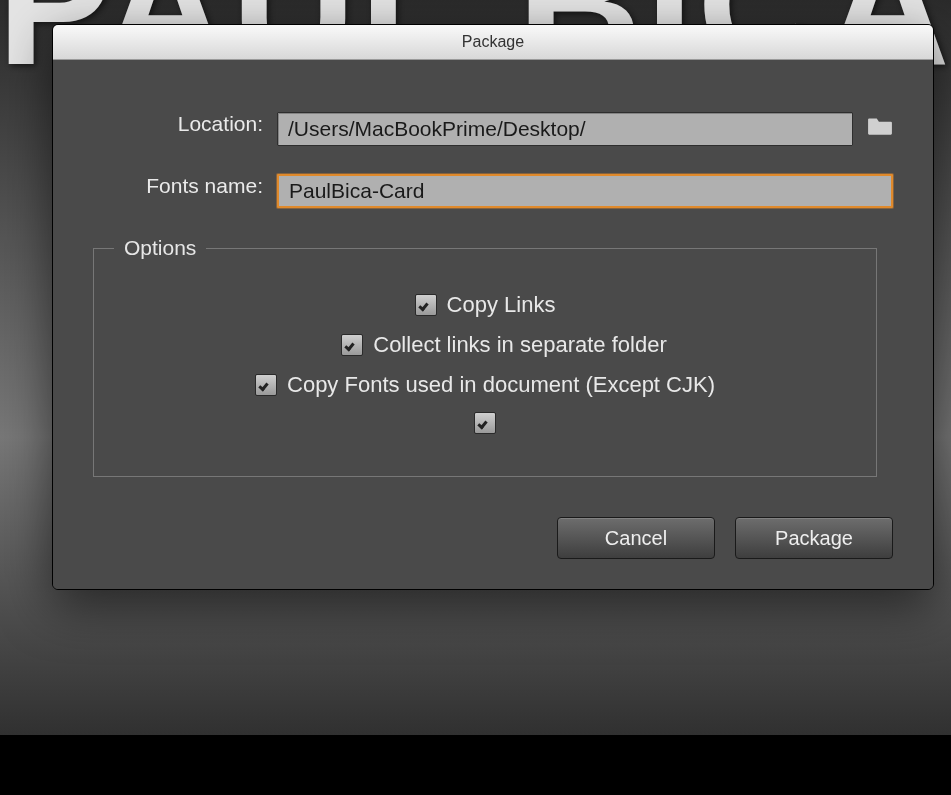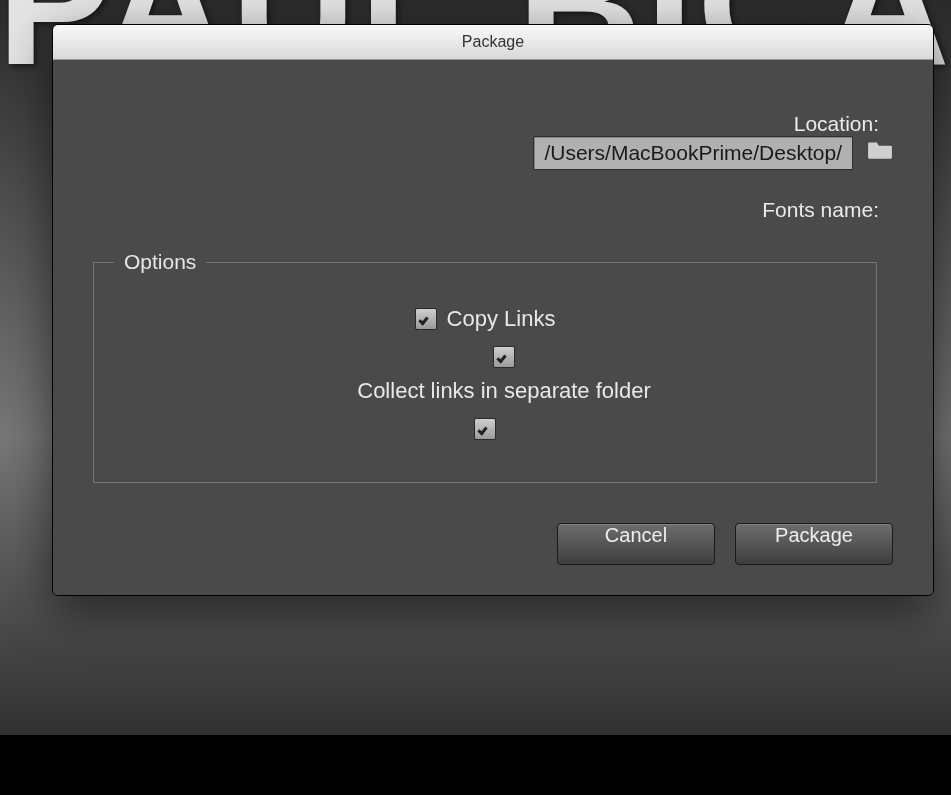--- a/index.html
+++ b/index.html
@@ -71,23 +71,22 @@
 
   .body {
     background: #4a4a4a;
     padding: 52px 40px 30px 40px;
     color: #e8e8e8;
     font-size: 22px;
   }
 
   .row {
     display: flex;
-    align-items: flex-end;
+    align-items: flex-start;
     margin-bottom: 28px;
-    flex-direction: column;
   }
   .label-col {
     width: 170px;
     text-align: right;
     padding-right: 14px;
     color: #eaeaea;
     font-size: 21px;
   }
   .field-col {
     flex: 1;
@@ -135,21 +134,20 @@
   .check-row {
     display: flex;
     align-items: center;
     gap: 10px;
     margin: 14px 0;
     font-size: 22px;
     justify-content: center;
   }
   .indent {
     margin-left: 38px;
-    flex-direction: column;
   }
 
   .checkbox {
     width: 20px;
     height: 20px;
     background: linear-gradient(#cfcfcf, #9a9a9a);
     border: 1px solid #2a2a2a;
     border-radius: 2px;
     position: relative;
     flex: none;
@@ -174,20 +172,21 @@
   }
   .btn {
     min-width: 156px;
     height: 40px;
     background: linear-gradient(#6d6d6d, #3e3e3e);
     border: 1px solid #1a1a1a;
     border-radius: 4px;
     color: #eee;
     font-size: 20px;
     display: flex;
+    align-items: center;
     justify-content: center;
     box-shadow: inset 0 1px 0 rgba(255,255,255,0.15);
   }
 </style>
 </head>
 <body>
 
 <div class="bg">
   <div class="bg-text">PAUL BICA</div>
   <div class="bg-rocks"></div>
@@ -209,36 +208,45 @@
         <span class="folder-icon">
           <svg viewBox="0 0 24 20">
             <path d="M2 3h7l2 3h11a1 1 0 0 1 1 1v10a1 1 0 0 1-1 1H2a1 1 0 0 1-1-1V4a1 1 0 0 1 1-1z"></path>
           </svg>
         </span>
       </div>
     </div>
 
     <div class="row">
       <div class="label-col">Fonts name:</div>
+      <div class="field-col">
+        <div class="textbox focused">
+          <span>PaulBica-Card</span>
+        </div>
+      </div>
     </div>
 
     <fieldset class="options">
       <legend>Options</legend>
 
       <div class="check-row">
         <span class="checkbox checked"></span>
         <span>Copy Links</span>
       </div>
 
       <div class="check-row indent">
         <span class="checkbox checked"></span>
         <span>Collect links in separate folder</span>
       </div>
 
 
+      <div class="check-row">
+        <span class="checkbox checked"></span>
+        <span>Copy Fonts used in document (Except CJK)</span>
+      </div>
 
       <div class="check-row">
         <span class="checkbox checked"></span>
       </div>
     </fieldset>
 
     <div class="buttons">
       <div class="btn">
         <span>Cancel</span>
       </div>

